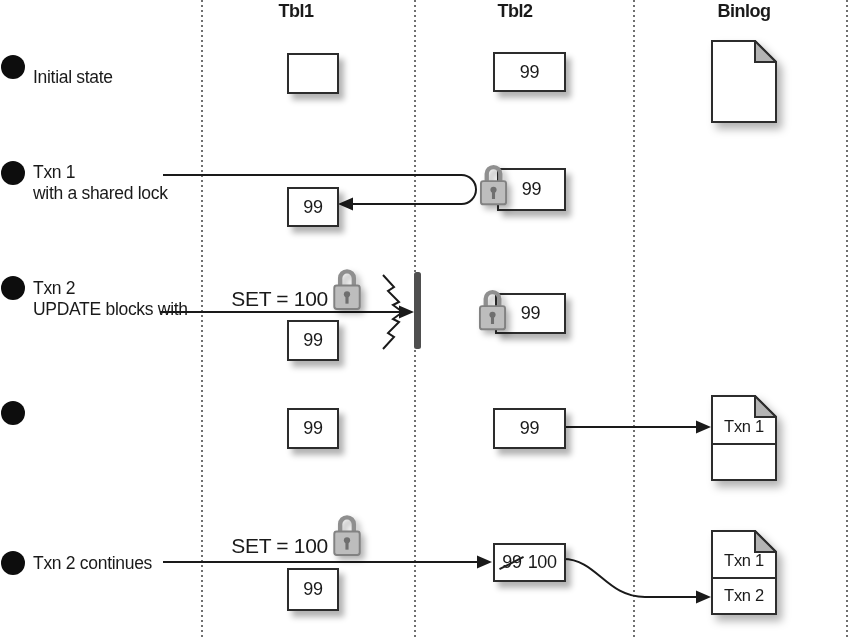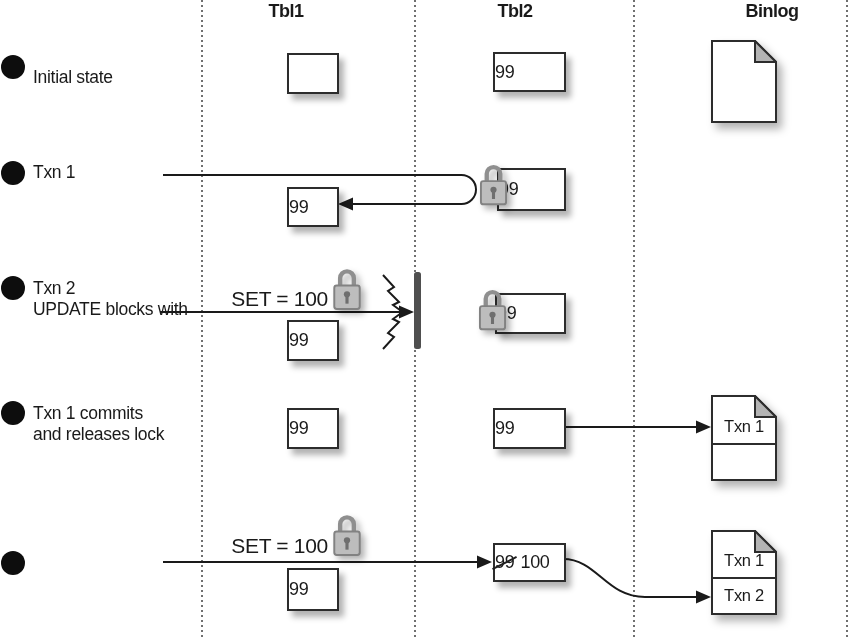--- a/index.html
+++ b/index.html
@@ -17,21 +17,21 @@
     font-weight:bold;font-size:18px;letter-spacing:-0.5px;z-index:3;white-space:nowrap;
   }
   .bullet{position:absolute;width:24px;height:24px;border-radius:50%;background:#0d0d0d;z-index:3;}
   .row-label{
     position:absolute;left:33px;font-size:17.5px;line-height:20.5px;
     letter-spacing:-0.3px;z-index:3;white-space:nowrap;
   }
   .vbox{
     position:absolute;background:#fff;border:2px solid #2c2c2c;
     box-shadow:5px 6px 6px rgba(0,0,0,0.30);
-    display:flex;align-items:center;gap:6px;
+    display:flex;align-items:center;justify-content:center;gap:6px;
     font-size:18px;letter-spacing:-0.3px;z-index:3;
   }
   .annotation{
     position:absolute;font-size:21px;letter-spacing:-0.3px;z-index:3;
     text-align:right;white-space:nowrap;
   }
   .struck{position:relative;display:inline-block;}
   .struck::after{
     content:"";position:absolute;left:-4px;right:-4px;top:46%;
     border-top:2px solid #1f1f1f;transform:rotate(-27deg);
@@ -47,23 +47,23 @@
 </head>
 <body>
 
 <div class="canvas">
 
   <div class="vline" style="left:201px"></div>
   <div class="vline" style="left:414px"></div>
   <div class="vline" style="left:633px"></div>
   <div class="vline" style="left:846px"></div>
 
-  <div class="col-header" style="left:286px">Tbl1</div>
+  <div class="col-header" style="left:296px">Tbl1</div>
   <div class="col-header" style="left:515px">Tbl2</div>
-  <div class="col-header" style="left:772px">Binlog</div>
+  <div class="col-header" style="left:744px">Binlog</div>
 
   <svg class="overlay" width="855" height="638" viewBox="0 0 855 638">
     <g stroke="#1a1a1a" stroke-width="2" fill="none">
 
       <path d="M163,175 H461.5 A14.5,14.5 0 0 1 461.5,204 H352"></path>
 
       <path d="M160,312 H400"></path>
 
       <path d="M383,275 L394,287 L388,291 L399,302 L393,305 L404,313"></path>
       <path d="M383,349 L394,337 L388,333 L399,322 L393,319 L404,311"></path>
@@ -86,36 +86,34 @@
   </svg>
 
   <div class="bullet" style="left:1px;top:55px"></div>
   <div class="row-label" style="top:67px">
     <div>Initial state</div>
   </div>
 
   <div class="bullet" style="left:1px;top:161px"></div>
   <div class="row-label" style="top:162px">
     <div>Txn 1</div>
+    <div>with a shared lock</div>
   </div>
 
   <div class="bullet" style="left:1px;top:276px"></div>
   <div class="row-label" style="top:278px">
     <div>Txn 2</div>
     <div>UPDATE blocks with</div>
   </div>
 
   <div class="bullet" style="left:1px;top:401px"></div>
-  <div class="row-label" style="top:403px">
-    <div>Txn 1 commits</div>
-    <div>and releases lock</div>
-  </div>
 
   <div class="bullet" style="left:1px;top:551px"></div>
   <div class="row-label" style="top:553px">
+    <div>Txn 2 continues</div>
   </div>
 
   <div class="annotation" style="left:230px;top:287px;width:98px">SET = 100</div>
   <div class="annotation" style="left:230px;top:534px;width:98px">SET = 100</div>
 
   <div class="vbox" style="left:287px;top:53px;width:48px;height:37px">
       <span></span>
     </div>
   <div class="vbox" style="left:493px;top:52px;width:69px;height:36px">
       <span>99</span>

